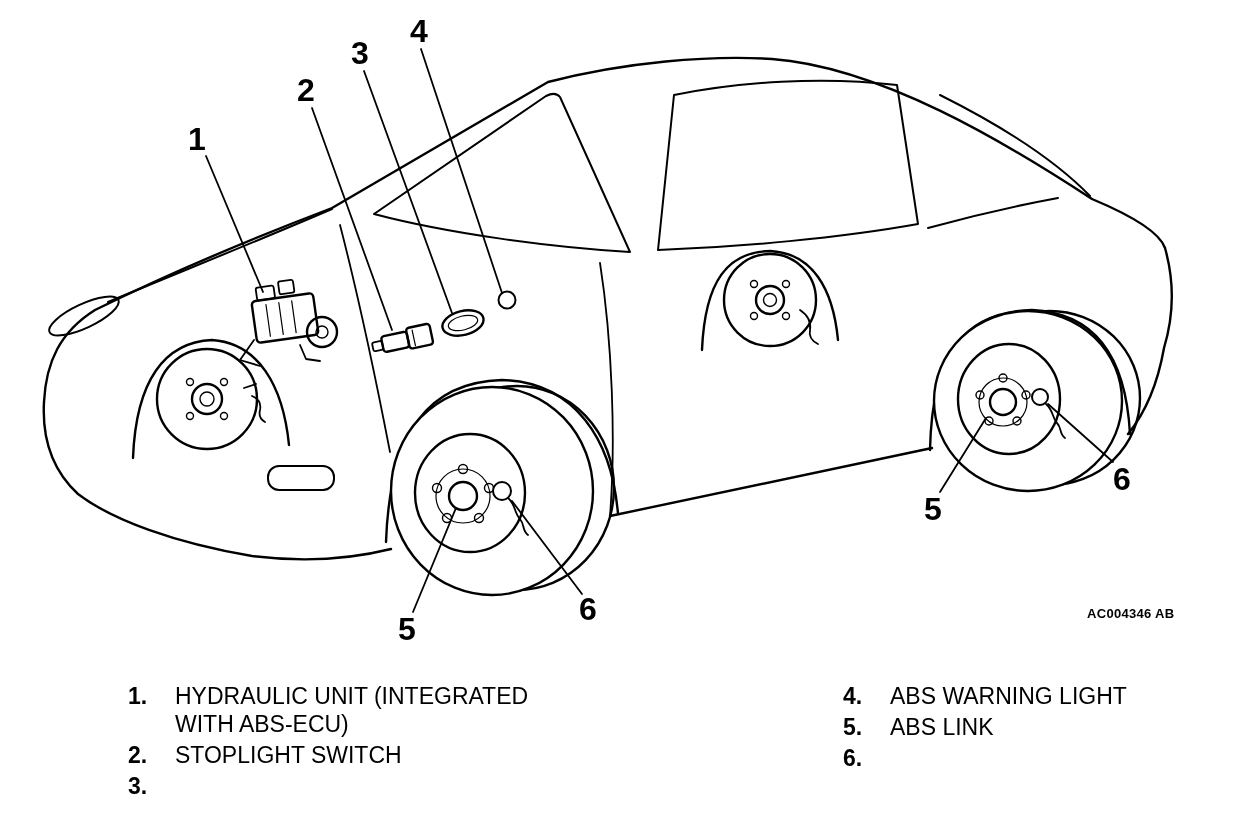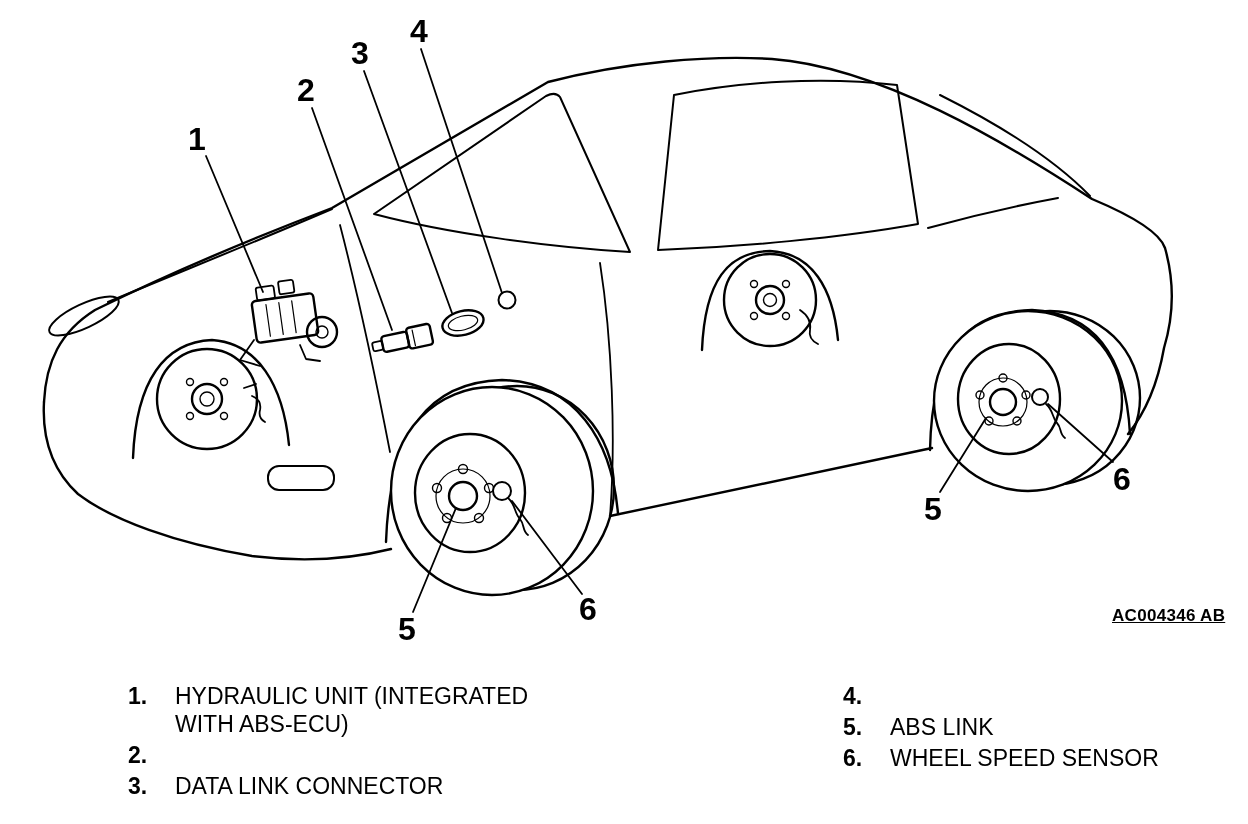--- a/index.html
+++ b/index.html
@@ -9,22 +9,22 @@
   }
   .stage{position:absolute;inset:0;}
   svg{position:absolute;top:0;left:0;display:block;}
   .legend-col{position:absolute;}
   .legend-left{left:128px;top:682px;width:460px;}
   .legend-right{left:843px;top:682px;width:390px;}
   .legend-item{display:flex;align-items:flex-start;margin-bottom:3px;}
   .legend-num{flex:none;width:47px;font-weight:bold;font-size:23px;line-height:28px;}
   .legend-text{font-weight:normal;font-size:23px;line-height:28px;max-width:405px;}
   .ref-code{
-    position:absolute;left:1112px;top:606px;
-    font-weight:bold;font-size:17px;letter-spacing:0.3px;text-decoration:underline;
+    position:absolute;left:1087px;top:606px;
+    font-weight:bold;font-size:13px;letter-spacing:0.3px;
   }
 </style>
 </head>
 <body>
 
 <div class="stage">
 
   <svg width="1248" height="660" viewBox="0 0 1248 660">
     <g fill="none" stroke="#000" stroke-width="2.4" stroke-linecap="round" stroke-linejoin="round">
 
@@ -158,34 +158,34 @@
 
   <div class="ref-code">AC004346 AB</div>
 
   <div class="legend-col legend-left">
     <div class="legend-item">
       <span class="legend-num">1.</span>
       <span class="legend-text">HYDRAULIC UNIT (INTEGRATED WITH ABS-ECU)</span>
     </div>
     <div class="legend-item">
       <span class="legend-num">2.</span>
+      <span class="legend-text">STOPLIGHT SWITCH</span>
     </div>
     <div class="legend-item">
       <span class="legend-num">3.</span>
-      <span class="legend-text">DATA LINK CONNECTOR</span>
     </div>
   </div>
 
   <div class="legend-col legend-right">
     <div class="legend-item">
       <span class="legend-num">4.</span>
+      <span class="legend-text">ABS WARNING LIGHT</span>
     </div>
     <div class="legend-item">
       <span class="legend-num">5.</span>
       <span class="legend-text">ABS LINK</span>
     </div>
     <div class="legend-item">
       <span class="legend-num">6.</span>
-      <span class="legend-text">WHEEL SPEED SENSOR</span>
     </div>
   </div>
 
 </div>
 
 </body></html>

